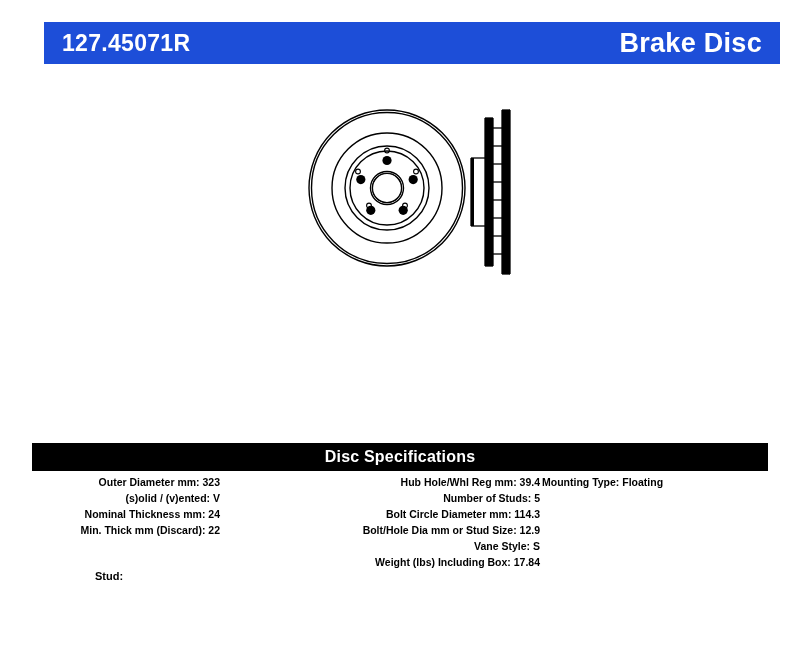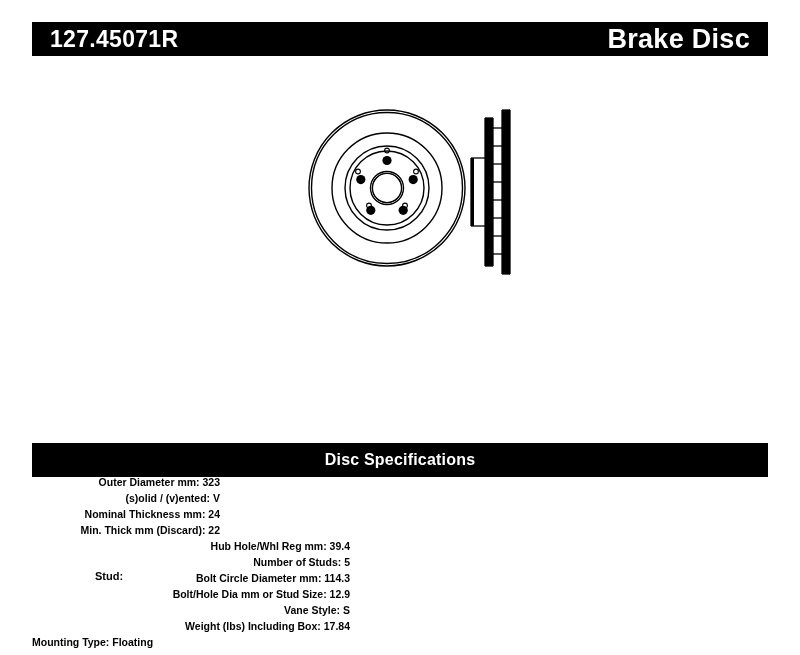--- a/index.html
+++ b/index.html
@@ -12,25 +12,25 @@
     background: #ffffff;
     font-family: "Liberation Sans", sans-serif;
     color: #000000;
     position: relative;
     overflow: hidden;
   }
 
   
   .header-bar {
     position: absolute;
-    left: 32px;
+    left: 44px;
     top: 22px;
     width: 736px;
-    height: 34px;
-    background: #000000;
+    height: 42px;
+    background: #1d4ed8;
     display: flex;
     align-items: center;
     justify-content: space-between;
     box-sizing: border-box;
     padding: 0 18px;
   }
   .part-number {
     color: #ffffff;
     font-size: 23px;
     font-weight: bold;
@@ -53,21 +53,21 @@
     width: 736px;
     height: 360px;
   }
 
   
   .spec-title-bar {
     position: absolute;
     left: 32px;
     top: 443px;
     width: 736px;
-    height: 34px;
+    height: 28px;
     background: #000000;
     display: flex;
     align-items: center;
     justify-content: center;
   }
   .spec-title {
     color: #ffffff;
     font-size: 16px;
     font-weight: bold;
     letter-spacing: 0.2px;
@@ -75,21 +75,20 @@
 
   
   .spec-columns {
     position: absolute;
     left: 32px;
     top: 474px;
     width: 736px;
     display: flex;
     font-size: 10.5px;
     font-weight: bold;
-    flex-direction: column;
   }
   .col {
     box-sizing: border-box;
   }
   .col-left {
     width: 190px;
     text-align: right;
     padding-right: 2px;
   }
   .col-mid {

